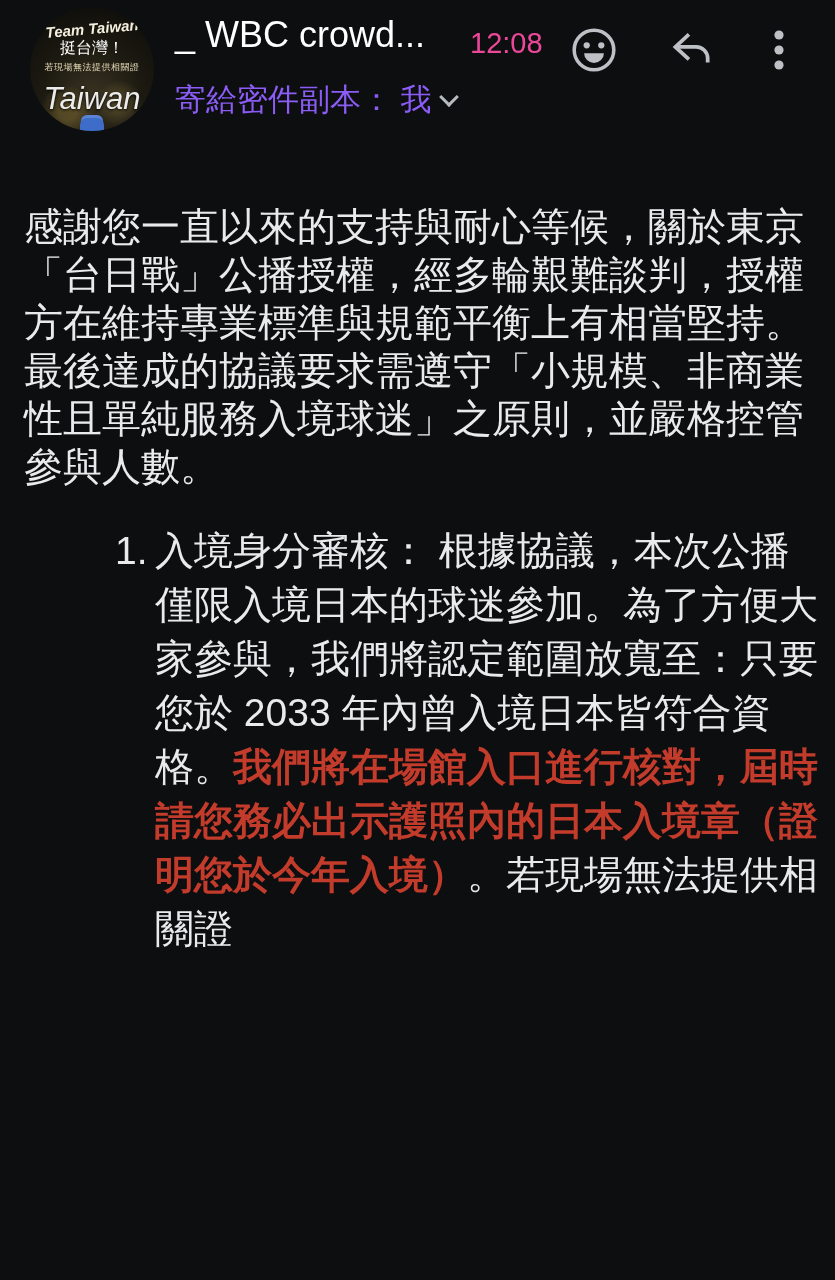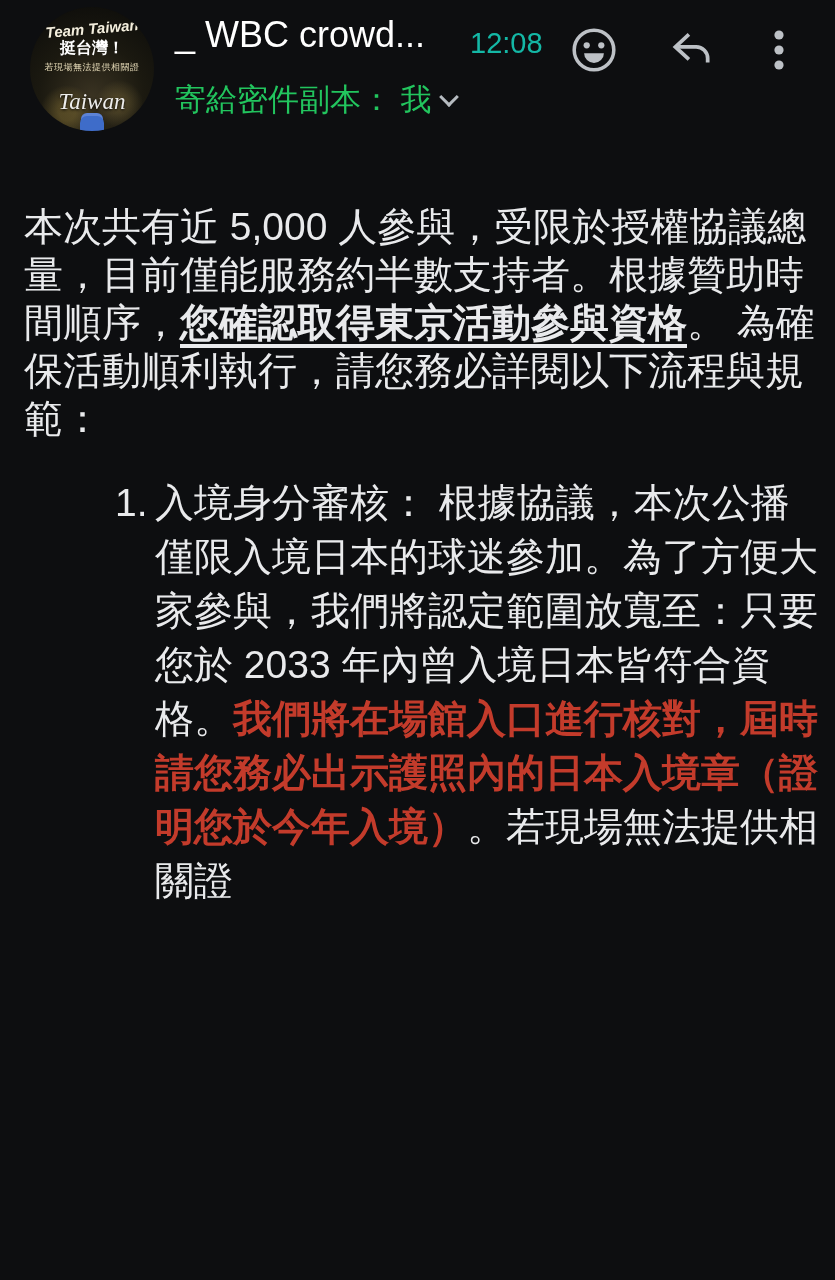--- a/index.html
+++ b/index.html
@@ -13,34 +13,34 @@
   
   .avatar{
     position:absolute;left:30px;top:7px;width:124px;height:124px;border-radius:50%;
     overflow:hidden;text-align:center;
     background:
       radial-gradient(circle at 30% 85%, rgba(190,160,70,.30) 0 6%, transparent 20%),
       radial-gradient(circle at 72% 78%, rgba(205,175,90,.22) 0 5%, transparent 18%),
       radial-gradient(circle at 50% 72%, #3a3322 0%, #1b1910 48%, #0a0a09 100%);
   }
   .av1{margin-top:13px;font-size:15px;font-weight:700;font-style:italic;color:#f3eedd;transform:rotate(-5deg);}
-  .av2{font-size:16px;font-weight:700;color:#fff;margin-top:1px;}
+  .av2{font-size:16px;font-weight:400;color:#fff;margin-top:1px;}
   .av3{font-size:9px;color:#e8ddba;margin-top:2px;letter-spacing:.5px;}
-  .av-script{font-family:Liberation Serif, serif;font-style:italic;font-size:23px;color:rgba(255,255,255,.92);margin-top:15px;text-shadow:0 1px 3px #000;}
+  .av-script{font-family:Liberation Sans, sans-serif;font-style:italic;font-size:31px;color:rgba(255,255,255,.92);margin-top:7px;text-shadow:0 1px 3px #000;}
   .av-player{width:24px;height:26px;margin:1px auto 0;background:#3e6cc9;border-radius:7px 7px 3px 3px;box-shadow:0 -4px 0 -1px #5d83d6;}
 
   .sender{position:absolute;left:175px;top:14px;font-size:36px;font-weight:500;color:#ffffff;white-space:nowrap;}
-  .time{position:absolute;left:470px;top:27px;font-size:29px;color:#14b8a6;}
+  .time{position:absolute;left:470px;top:27px;font-size:29px;color:#ec4899;}
 
   .hicon{position:absolute;cursor:pointer;}
   .icon-smiley{left:569px;top:25px;}
   .icon-reply{left:666px;top:25px;}
   .icon-more{left:766px;top:25px;}
 
-  .recipient{position:absolute;left:175px;top:79px;display:flex;align-items:center;gap:9px;color:#22c55e;font-size:31px;}
+  .recipient{position:absolute;left:175px;top:79px;display:flex;align-items:center;gap:9px;color:#8b5cf6;font-size:31px;}
   .chev{width:17px;height:17px;display:inline-block;position:relative;top:-4px;}
   .chev::before{content:"";position:absolute;left:1px;top:2px;width:11px;height:11px;border-right:3px solid #b6bbc0;border-bottom:3px solid #b6bbc0;transform:rotate(45deg);}
 
   
   .email-body{
     position:absolute;left:24px;top:203px;width:806px;
     color:#e9eaec;font-size:39px;line-height:48px;
   }
   .email-body p{margin:0 0 48px 0;}
   .em{font-weight:700;text-decoration:underline;text-decoration-thickness:4px;text-underline-offset:8px;}
@@ -92,22 +92,22 @@
     </div>
 
     <div class="recipient">
       <span>寄給密件副本： 我</span>
       <span class="chev"></span>
     </div>
   </div>
 
   <div class="email-body">
 
+    <p>感謝您一直以來的支持與耐心等候，關於東京「台日戰」公播授權，經多輪艱難談判，授權方在維持專業標準與規範平衡上有相當堅持。最後達成的協議要求需遵守「小規模、非商業性且單純服務入境球迷」之原則，並嚴格控管參與人數。</p>
 
-    <p><span>本次共有近 5,000 人參與，受限於授權協議總量，目前僅能服務約半數支持者。根據贊助時間順序，</span><span class="em">您確認取得東京活動參與資格</span><span>。 為確保活動順利執行，請您務必詳閱以下流程與規範：</span></p>
 
     <ol class="plain">
       <li class="li">
         <span class="num">1.</span>
         <span class="li-content"><span>入境身分審核： 根據協議，本次公播僅限入境日本的球迷參加。為了方便大家參與，我們將認定範圍放寬至：只要您於 2033 年內曾入境日本皆符合資格。</span><span class="warn">我們將在場館入口進行核對，屆時請您務必出示護照內的日本入境章（證明您於今年入境）</span><span>。若現場無法提供相關證</span></span>
       </li>
     </ol>
   </div>
 
 </div>

